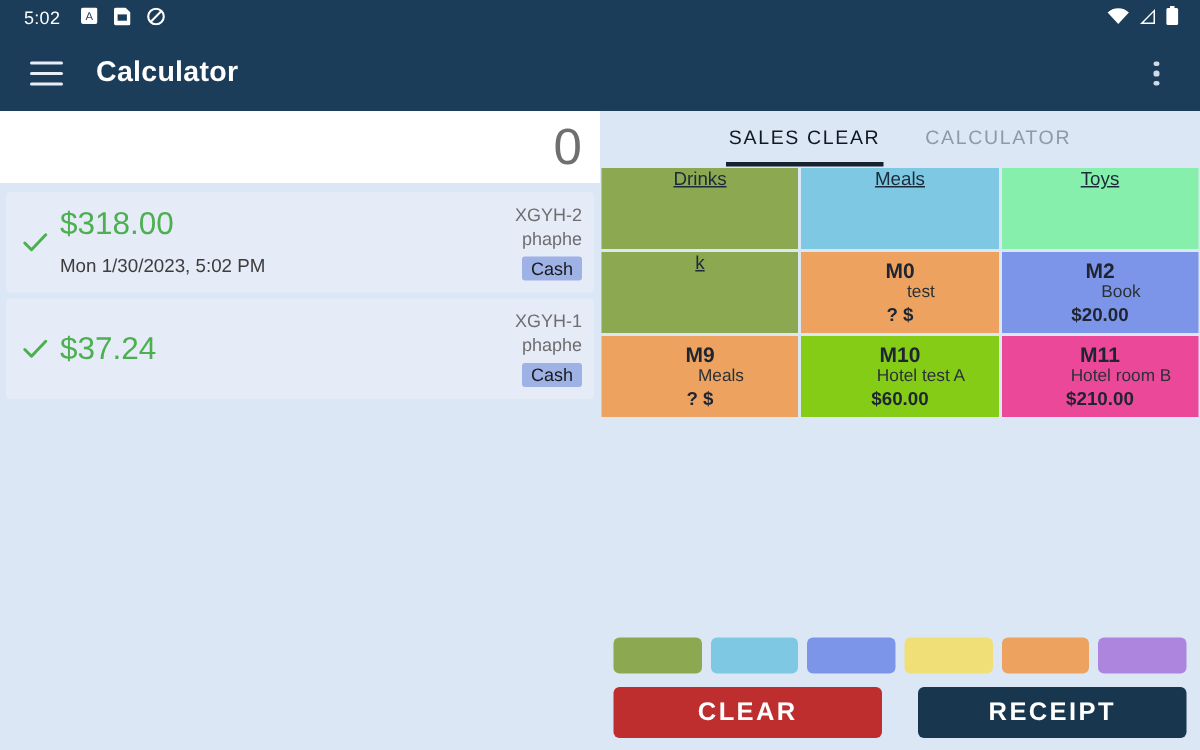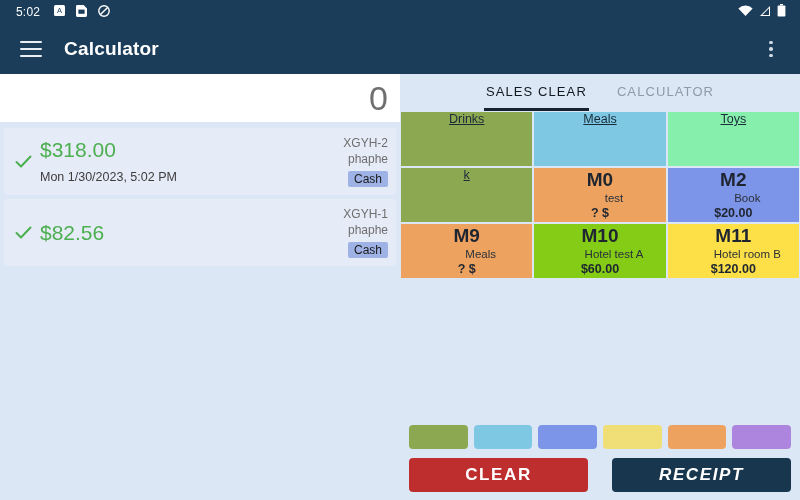--- a/index.html
+++ b/index.html
@@ -76,34 +76,34 @@
 
   
   .grid { display:grid; grid-template-columns:repeat(3,1fr); gap:2px;
      padding:0 1px; }
   .cell {
     height:54px; display:flex; flex-direction:column; align-items:center;
     justify-content:center; gap:1px; cursor:pointer; overflow:hidden;
   }
   .cell.cat { justify-content:flex-start; }
   .cell-cat-label { font-size:12.5px; color:#1b2b3a; text-decoration:underline; }
-  .cell-code { font-size:19px; font-weight:bold; color:#1e2530; line-height:1.15; }
+  .cell-code { font-size:14px; font-weight:bold; color:#1e2530; line-height:1.15; }
   .cell-name { font-size:11.5px; color:#2a3038; line-height:1.2;padding-left:28px; }
   .cell-price { font-size:12.5px; font-weight:bold; color:#1e2530; line-height:1.2; }
 
   
   .bottom { position:absolute; left:0; bottom:0; width:400px; padding:0 6px 8px 6px; }
   .swatches { display:flex; gap:6px; justify-content:space-between; margin-bottom:9px; padding:0 3px; }
   .swatch { flex:1; height:24px; border-radius:4px; cursor:pointer; }
   .actions { display:flex; gap:24px; padding:0 3px; }
   .btn { flex:1; height:34px; border:none; border-radius:4px; color:#fff;
     font-size:17px; font-weight:bold; letter-spacing:1.6px; cursor:pointer;
     font-family:"Liberation Sans", sans-serif; }
   .btn-clear { background:#bf2e2e; }
-  .btn-receipt { background:#18374f;font-style:italic; }
+  .btn-receipt { background:#18374f; }
 </style>
 </head>
 <body>
 
 <div class="screen">
 
   <div class="statusbar">
     <span class="sb-time">5:02</span>
     <span class="sb-icons-left">
       <span class="sb-ic">
@@ -188,21 +188,21 @@
           </div>
         </div>
 
         <div class="tx">
           <div class="tx-check">
             <svg width="19" height="19" viewBox="0 0 19 19">
                 <path d="M2.5 10 L7 14.5 L16.5 4.5" fill="none" stroke="#4caf50" stroke-width="2" stroke-linecap="round" stroke-linejoin="round"></path>
               </svg>
           </div>
           <div class="tx-main">
-            <span class="tx-amount">$82.56</span>
+            <span class="tx-amount">$37.24</span>
           </div>
           <div class="tx-meta">
             <span class="tx-code">XGYH-1</span>
             <span class="tx-name">phaphe</span>
             <span class="tx-pay">Cash</span>
           </div>
         </div>
 
       </div>
     </div>
@@ -243,24 +243,24 @@
         <div class="cell" style="background:#eda35f">
           <span class="cell-code">M9</span>
           <span class="cell-name">Meals</span>
           <span class="cell-price">? $</span>
         </div>
         <div class="cell" style="background:#84cc16">
           <span class="cell-code">M10</span>
           <span class="cell-name">Hotel test A</span>
           <span class="cell-price">$60.00</span>
         </div>
-        <div class="cell" style="background:#fde047">
+        <div class="cell" style="background:#ec4899">
           <span class="cell-code">M11</span>
           <span class="cell-name">Hotel room B</span>
-          <span class="cell-price">$120.00</span>
+          <span class="cell-price">$210.00</span>
         </div>
 
       </div>
 
       <div class="bottom">
         <div class="swatches">
           <div class="swatch" style="background:#8ca850"></div>
           <div class="swatch" style="background:#7ec8e3"></div>
           <div class="swatch" style="background:#7d95e8"></div>
           <div class="swatch" style="background:#f0df76"></div>

